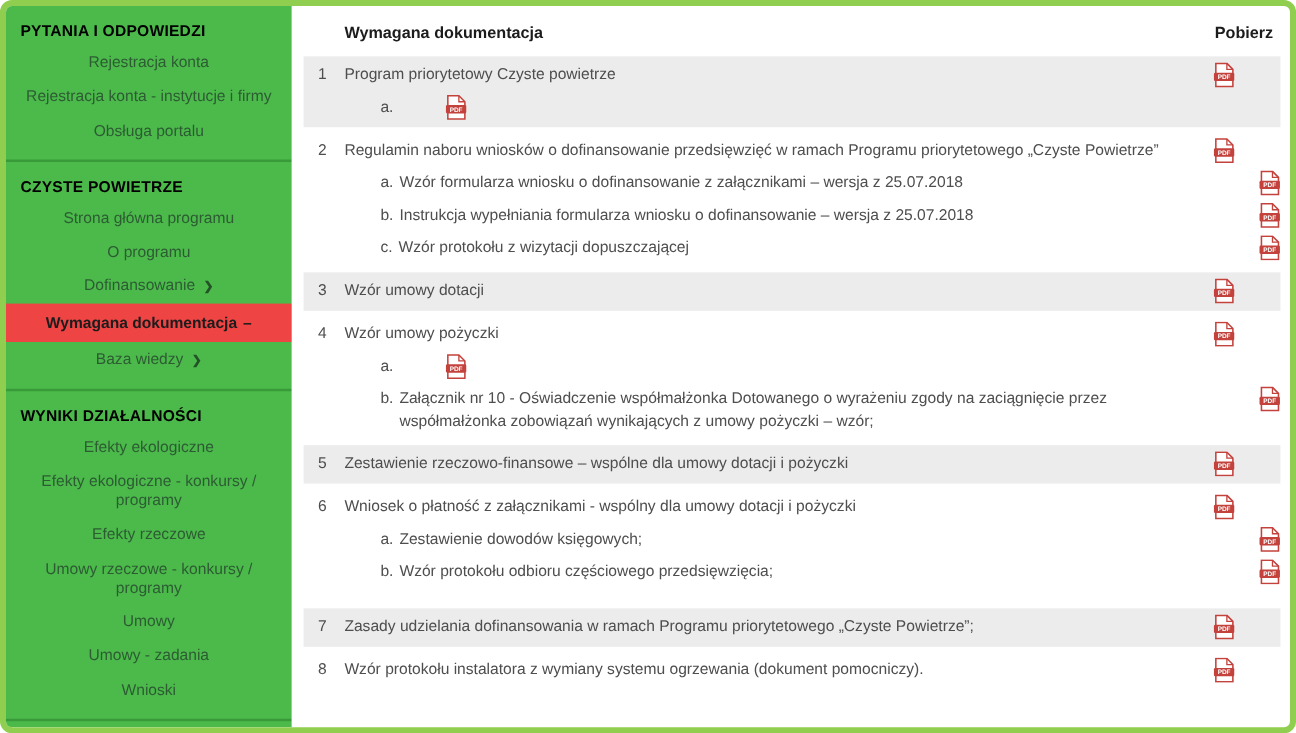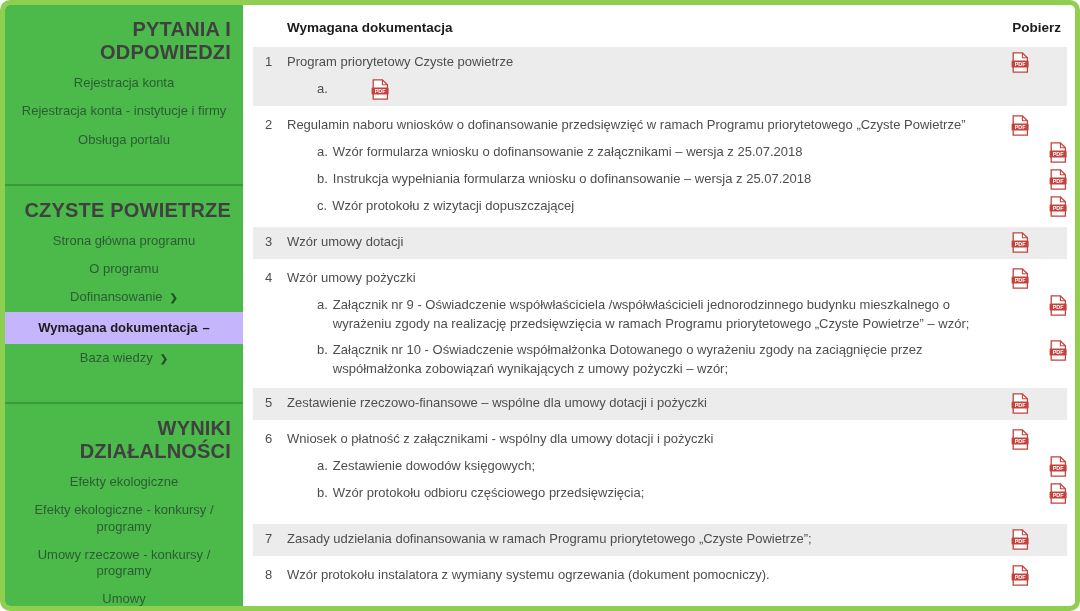--- a/index.html
+++ b/index.html
@@ -5,31 +5,31 @@
   html,body{margin:0;padding:0;background:#fff;}
   .page{
     width:1080px;height:611px;box-sizing:border-box;
     border:5px solid #8fce4f;border-radius:10px;
     background:#fff;display:flex;overflow:hidden;
     font-family:"Liberation Sans",sans-serif;
   }
   
   .sidebar{flex:0 0 238px;width:238px;background:#4bba4b;overflow:hidden;}
   .sb-section{padding:4px 0 10px;}
-  .sb-section.divided{border-top:2px solid rgba(16,78,16,0.30);margin-top:20px;}
+  .sb-section.divided{border-top:2px solid rgba(16,78,16,0.30);}
   .sb-title{
-    font-weight:bold;color:#404040;font-size:20px;
-    padding:9px 12px 5px;letter-spacing:.2px;text-align:right;
+    font-weight:bold;color:#000000;font-size:13px;
+    padding:9px 12px 5px;letter-spacing:.2px;
   }
   .sb-item{
     font-size:13px;line-height:1.25;padding:6px 12px;
     color:#2d5c33;cursor:pointer;text-align:center;
   }
   .sb-item.active{
-    background:#c4b5fd;color:#1c1c1c;font-weight:bold;
+    background:#ef4444;color:#1c1c1c;font-weight:bold;
     padding:8px 12px;cursor:default;
   }
   .sb-chevron{font-size:10px;margin-left:7px;font-weight:bold;color:#245227;}
   .sb-item.active .sb-suffix{margin-left:5px;font-weight:bold;}
   
   .content{flex:1;display:flex;flex-direction:column;padding:0 8px 0 10px;overflow:hidden;}
   .table-header{
     display:flex;justify-content:space-between;align-items:center;
     padding:15px 6px 12px 34px;font-weight:bold;font-size:13.5px;color:#1c1c1c;
   }
@@ -65,20 +65,21 @@
         <div class="sb-item"><span class="sb-label">Strona główna programu</span></div>
         <div class="sb-item"><span class="sb-label">O programu</span></div>
         <div class="sb-item"><span class="sb-label">Dofinansowanie</span><span class="sb-chevron">❯</span></div>
         <div class="sb-item active"><span class="sb-label">Wymagana dokumentacja</span><span class="sb-suffix">–</span></div>
         <div class="sb-item"><span class="sb-label">Baza wiedzy</span><span class="sb-chevron">❯</span></div>
       </div>
       <div class="sb-section divided">
         <div class="sb-title">WYNIKI DZIAŁALNOŚCI</div>
         <div class="sb-item"><span class="sb-label">Efekty ekologiczne</span></div>
         <div class="sb-item"><span class="sb-label">Efekty ekologiczne - konkursy / programy</span></div>
+        <div class="sb-item"><span class="sb-label">Efekty rzeczowe</span></div>
         <div class="sb-item"><span class="sb-label">Umowy rzeczowe - konkursy / programy</span></div>
         <div class="sb-item"><span class="sb-label">Umowy</span></div>
         <div class="sb-item"><span class="sb-label">Umowy - zadania</span></div>
         <div class="sb-item"><span class="sb-label">Wnioski</span></div>
       </div>
       <div class="sb-section divided"></div>
     </aside>
   <main class="content">
     <div class="table-header">
       <span>Wymagana dokumentacja</span>
@@ -182,21 +183,20 @@
               <span class="pdf-icon"><svg width="18" height="21" viewBox="0 0 18 21">
                   <path d="M2.2 0.8 H11.4 L16.4 5.8 V20.2 H2.2 Z" fill="#ffffff" stroke="#c4423c" stroke-width="1.3"></path>
                   <path d="M11.4 0.8 V5.8 H16.4" fill="none" stroke="#c4423c" stroke-width="1.1"></path>
                   <rect x="0.6" y="8.6" width="17" height="7" rx="1.2" fill="#c4423c"></rect>
                   <text x="9.1" y="14" text-anchor="middle" font-size="5.4" font-weight="bold" fill="#ffffff" font-family="Liberation Sans, sans-serif">PDF</text>
                 </svg></span>
             </span>
           </div>
           <div class="doc-line sub">
             <span class="att-label">a.</span>
-            <span class="att-text">Załącznik nr 9 - Oświadczenie współwłaściciela /współwłaścicieli jednorodzinnego budynku mieszkalnego o wyrażeniu zgody na realizację przedsięwzięcia w ramach Programu priorytetowego „Czyste Powietrze” – wzór;</span>
             <span class="icon-slot sub">
               <span class="pdf-icon"><svg width="18" height="21" viewBox="0 0 18 21">
                   <path d="M2.2 0.8 H11.4 L16.4 5.8 V20.2 H2.2 Z" fill="#ffffff" stroke="#c4423c" stroke-width="1.3"></path>
                   <path d="M11.4 0.8 V5.8 H16.4" fill="none" stroke="#c4423c" stroke-width="1.1"></path>
                   <rect x="0.6" y="8.6" width="17" height="7" rx="1.2" fill="#c4423c"></rect>
                   <text x="9.1" y="14" text-anchor="middle" font-size="5.4" font-weight="bold" fill="#ffffff" font-family="Liberation Sans, sans-serif">PDF</text>
                 </svg></span>
             </span>
           </div>
           <div class="doc-line sub">

